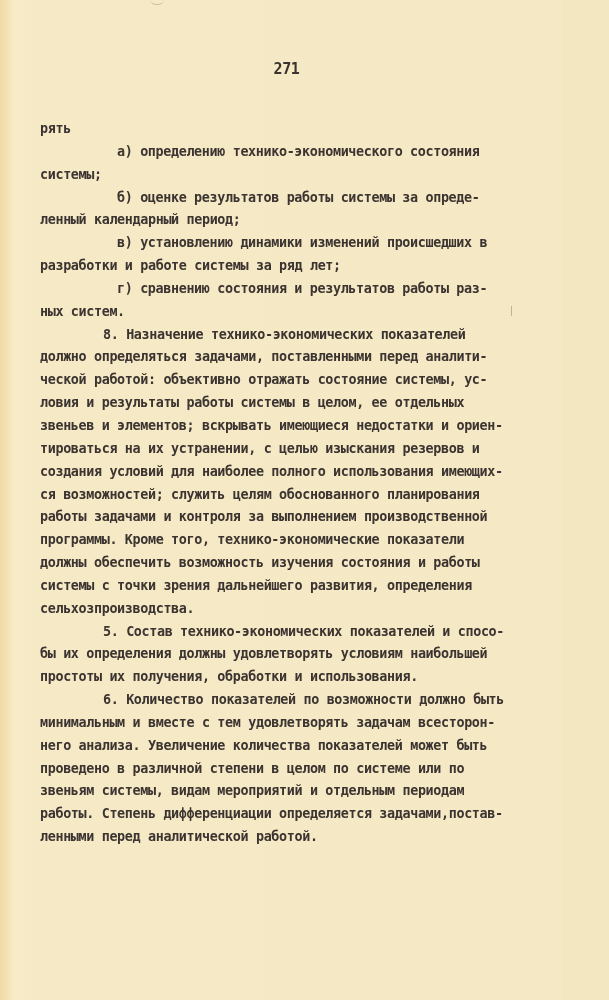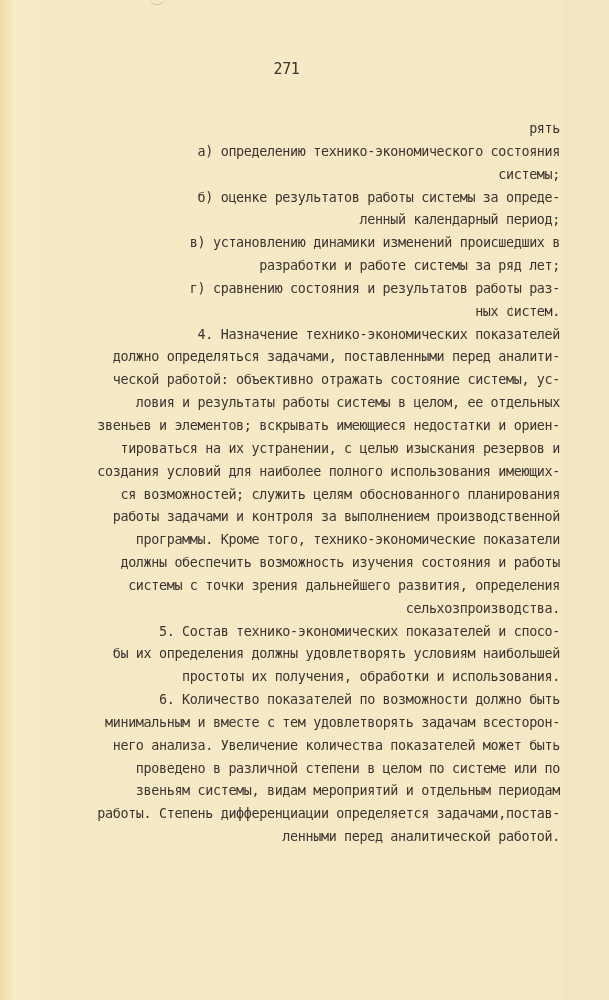--- a/index.html
+++ b/index.html
@@ -15,20 +15,21 @@
   .page {
     position: relative;
     width: 563px;
     height: 1000px;
     background:
       linear-gradient(90deg, #f0d9a6 0px, #f8ebc6 14px, #f6e9c6 40px, #f5e8c4 100%);
     color: #3b3430;
     font-family: "DejaVu Sans Mono", "Liberation Mono", monospace;
     font-size: 13.4px;
     letter-spacing: -0.35px;
+    font-weight: bold;
   }
   .page-number {
     position: absolute;
     top: 60px;
     left: 0;
     width: 100%;
     text-align: center;
     font-size: 15px;
     color: #3a3330;
     padding-left: 10px;
@@ -37,21 +38,20 @@
   .text-block {
     position: absolute;
     top: 118px;
     left: 40px;
     width: 520px;
   }
   .line {
     height: 22.85px;
     line-height: 22.85px;
     white-space: pre;
-    text-align: right;
   }
   .line.indent {
     padding-left: 77px;
   }
   .line.para {
     padding-left: 63px;
   }
   .margin-mark {
     position: absolute;
     left: 511px;
@@ -83,21 +83,21 @@
   <div class="text-block">
     <div class="line plain">рять</div>
     <div class="line indent">а) определению технико-экономического состояния</div>
     <div class="line plain">системы;</div>
     <div class="line indent">б) оценке результатов работы системы за опреде-</div>
     <div class="line plain">ленный календарный период;</div>
     <div class="line indent">в) установлению динамики изменений происшедших в</div>
     <div class="line plain">разработки и работе системы за ряд лет;</div>
     <div class="line indent">г) сравнению состояния и результатов работы раз-</div>
     <div class="line plain">ных систем.</div>
-    <div class="line para">4. Назначение технико-экономических показателей</div>
+    <div class="line para">8. Назначение технико-экономических показателей</div>
     <div class="line plain">должно определяться задачами, поставленными перед аналити-</div>
     <div class="line plain">ческой работой: объективно отражать состояние системы, ус-</div>
     <div class="line plain">ловия и результаты работы системы в целом, ее отдельных</div>
     <div class="line plain">звеньев и элементов; вскрывать имеющиеся недостатки и ориен-</div>
     <div class="line plain">тироваться на их устранении, с целью изыскания резервов и</div>
     <div class="line plain">создания условий для наиболее полного использования имеющих-</div>
     <div class="line plain">ся возможностей; служить целям обоснованного планирования</div>
     <div class="line plain">работы задачами и контроля за выполнением производственной</div>
     <div class="line plain">программы. Кроме того, технико-экономические показатели</div>
     <div class="line plain">должны обеспечить возможность изучения состояния и работы</div>

